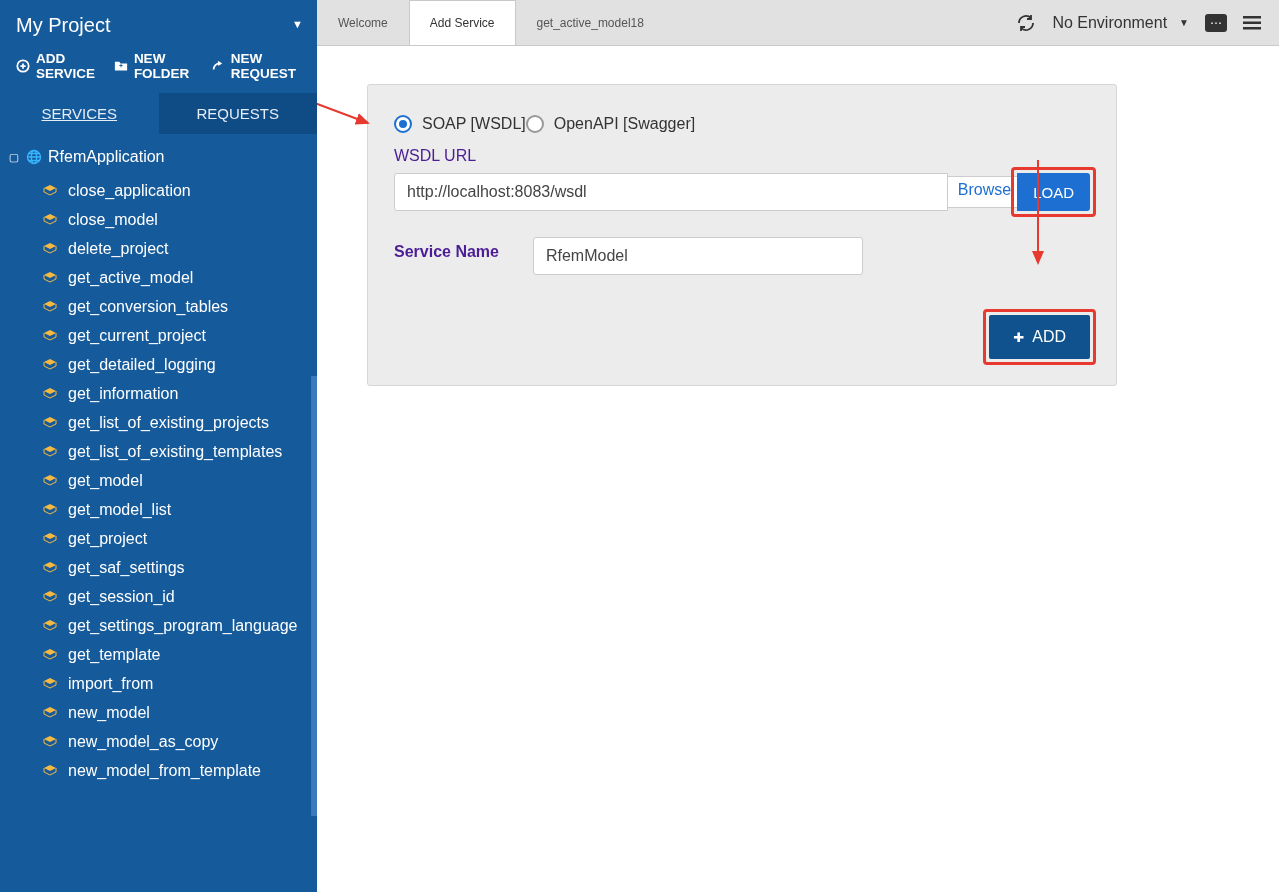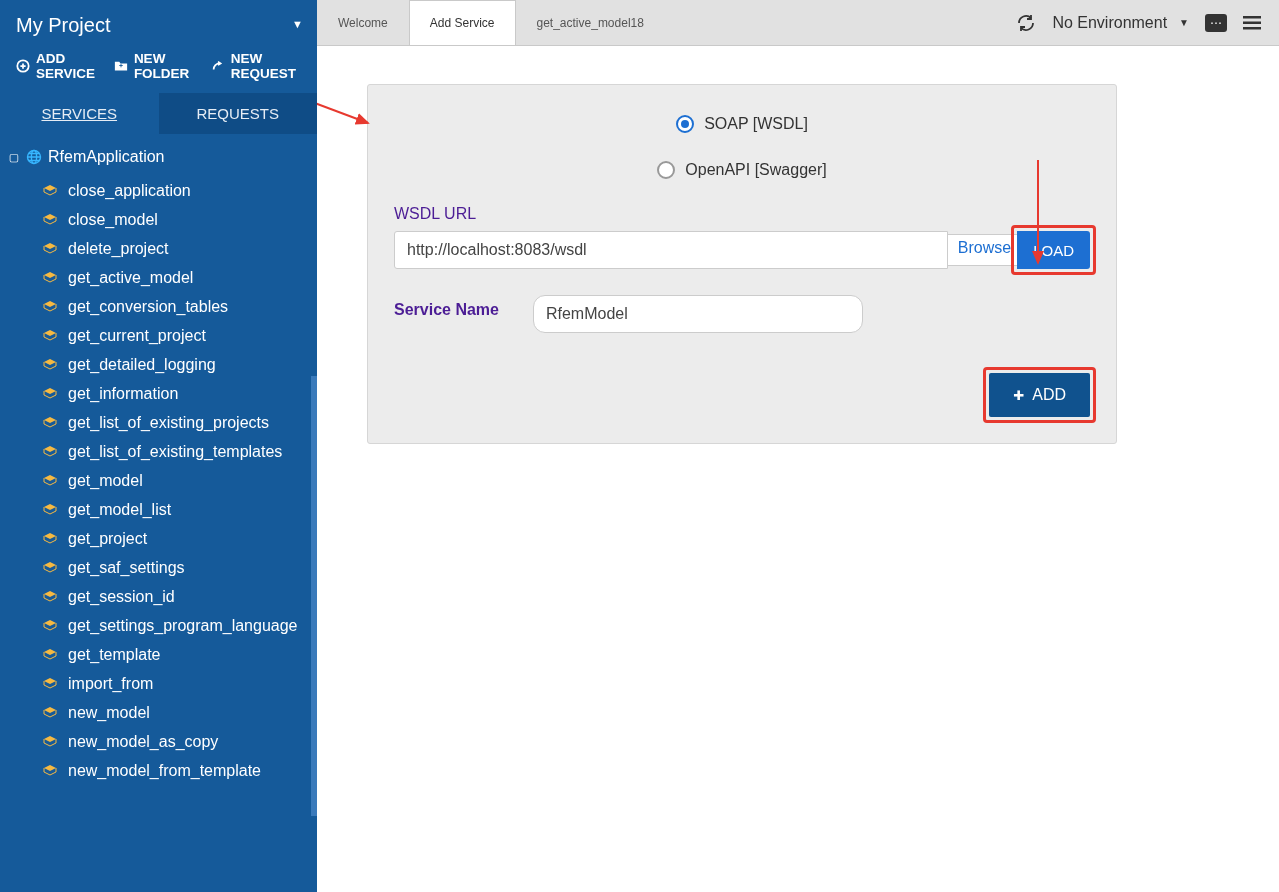--- a/index.html
+++ b/index.html
@@ -39,38 +39,38 @@
   .tab { padding: 12px 20px; display:flex; align-items:center; font-size: 12px; color: #555; border: 1px solid transparent; border-bottom: none; cursor: pointer; }
   .tab.active { background: #fff; border-color: #c9c9c9; color:#333; }
   .top-right { margin-left: auto; display: flex; align-items: center; gap: 16px; padding-right: 18px; }
   .refresh-icon, .feedback-icon, .hamburger-icon { display:inline-flex; align-items:center; justify-content:center; cursor:pointer; color:#333; }
   .env-dropdown { font-size: 16px; color:#333; cursor:pointer; display:inline-flex; align-items:center; gap:12px; }
   .feedback-icon { background:#333; color:#fff; width:22px; height:18px; border-radius:3px; font-size:12px; }
 
   .content { flex:1; background:#fff; padding: 38px 50px; overflow:auto; }
   .panel { border:1px solid #d6d6d6; background:#ececec; border-radius:3px; padding: 30px 26px 26px 26px; max-width: 750px; position:relative; }
 
-  .radio-row { display:flex; gap: 28px; align-items:center; margin-bottom: 26px; font-size:16px;flex-direction:column; }
+  .radio-row { display:flex; align-items:center; margin-bottom: 14px; font-size:16px; }
   .radio-opt { display:inline-flex; align-items:center; gap:10px; cursor:pointer; }
   .radio { width:18px; height:18px; border:2px solid #999; border-radius:50%; display:inline-flex; align-items:center; justify-content:center; background:#fff; }
   .radio.checked { border-color:#1d6fd2; }
   .radio.checked::after { content:""; width:8px; height:8px; background:#1d6fd2; border-radius:50%; }
 
   .field-label { font-size:16px; margin-bottom:8px; color:#4c1d95; }
   .field-label.bold { font-weight:700; }
 
   .url-row { display:flex; align-items:stretch; margin-bottom:26px; }
   .url-input { flex:1; height:38px; border:1px solid #ccc; background:#fff; padding:0 12px; font-size:16px; color:#444; border-radius:3px 0 0 3px; }
   .browse-link { color:#1d6fd2; font-size:16px; align-self:center; padding:0 6px 4px 10px; cursor:pointer; background:#fff; height:32px; display:flex; align-items:center; border-top:1px solid #ccc; border-bottom:1px solid #ccc; }
   .load-box { position:relative; }
   .load-btn { height:38px; background:#1d6fd2; color:#fff; border:none; padding:0 16px; font-size:15px; cursor:pointer; border-radius:0 3px 3px 0; }
   .highlight { position:absolute; inset:-6px; border:3px solid #e7392f; border-radius:4px; pointer-events:none; }
 
   .name-row { display:flex; align-items:center; gap:34px; margin-bottom:40px; }
-  .name-input { width:330px; height:38px; border:1px solid #ccc; background:#fff; padding:0 12px; font-size:16px; color:#444; border-radius:12px; }
+  .name-input { width:330px; height:38px; border:1px solid #ccc; background:#fff; padding:0 12px; font-size:16px; color:#444; border-radius:3px; }
 
   .add-row { display:flex; justify-content:flex-end; }
   .add-box { position:relative; }
   .add-btn { height:44px; background:#10528e; color:#fff; border:none; padding:0 24px; font-size:16px; cursor:pointer; display:inline-flex; align-items:center; gap:8px; border-radius:2px; }
   .add-btn .plus { font-size:13px; }
   .add-box .highlight { inset:-6px; }
 
   
   .arrow-svg { position:absolute; pointer-events:none; z-index:50; }
 </style>

